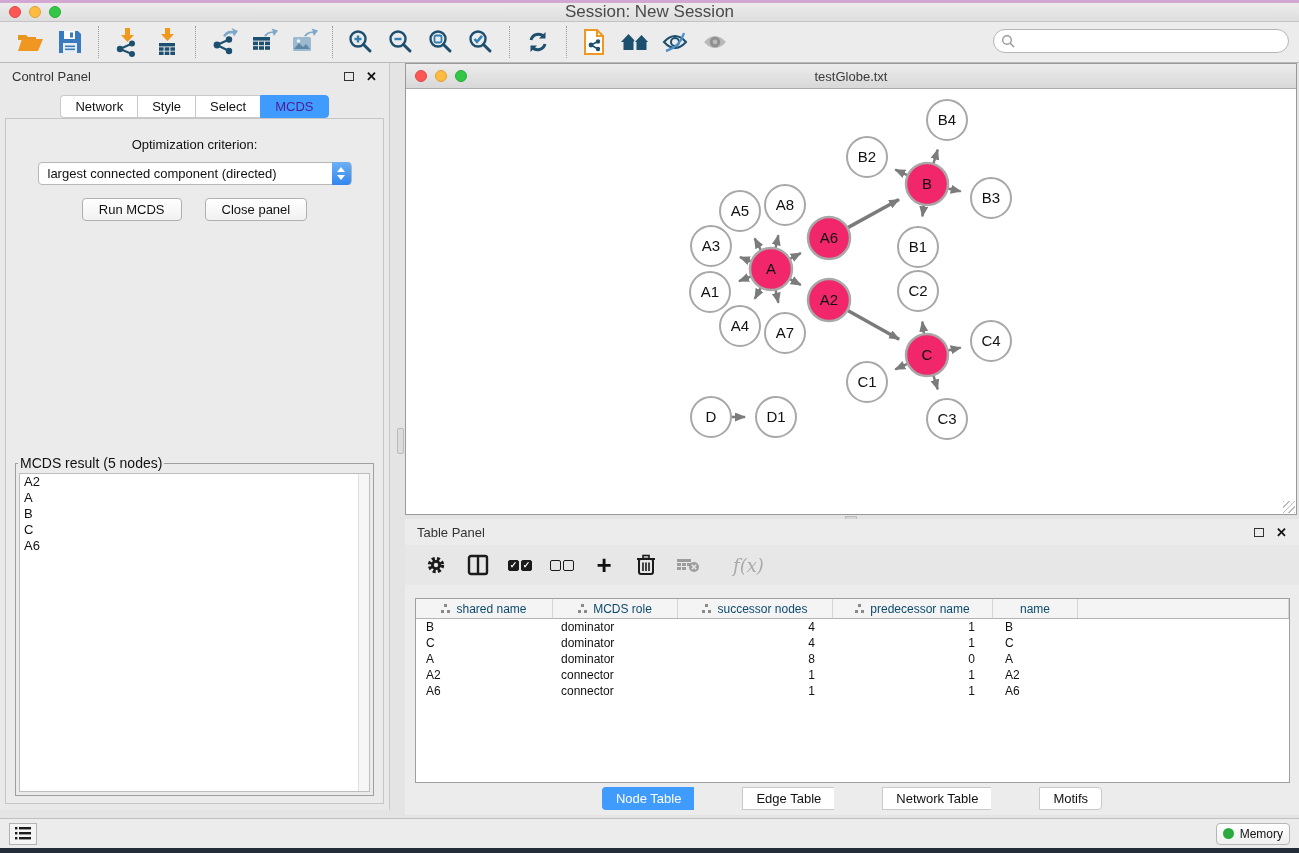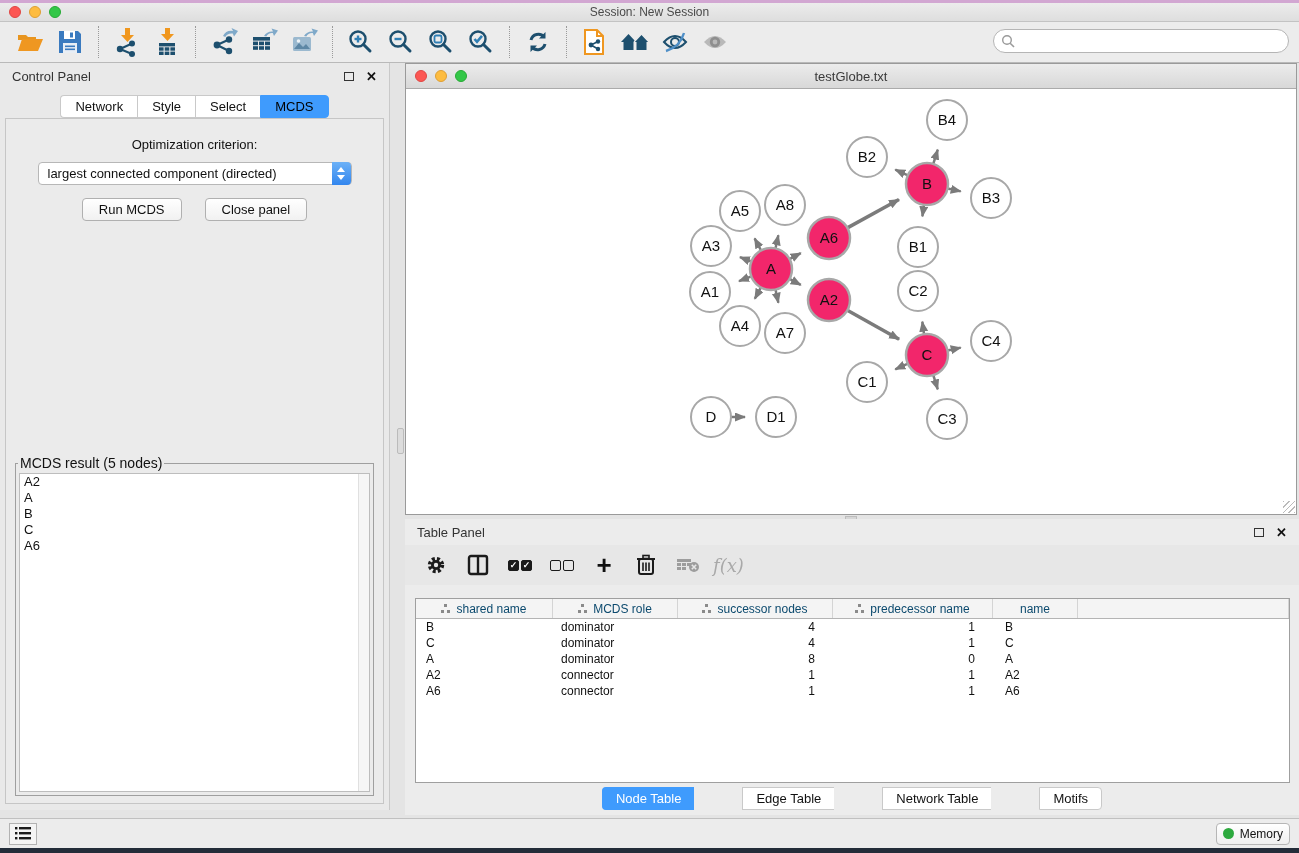--- a/index.html
+++ b/index.html
@@ -11,21 +11,21 @@
   
   .strip-top { position:absolute; left:0; top:0; width:100%; height:3px; background:#d2a7d2; }
   .strip-bottom { position:absolute; left:0; bottom:0; width:100%; height:5px; background:#232c39; }
 
   
   .titlebar {
     position:absolute; left:0; top:3px; width:100%; height:19px;
     background:linear-gradient(#ececec,#dedede); border-bottom:1px solid #c3c3c3;
     display:flex; align-items:center;
   }
-  .title-text { position:absolute; left:0; right:0; text-align:center; font-size:12px; color:#4a4a4a; }
+  .title-text { position:absolute; left:0; right:0; text-align:center; font-size:17px; color:#4a4a4a; }
   .lights { display:flex; gap:8px; margin-left:9px; }
   .light { width:12px; height:12px; border-radius:50%; }
   .light.red { background:#fc5753; border:1px solid #df4744; }
   .light.yellow { background:#fdbc40; border:1px solid #de9f34; }
   .light.green { background:#33c748; border:1px solid #27aa35; }
 
   
   .toolbar {
     position:absolute; left:0; top:22px; width:100%; height:41px;
     background:#ececec; border-bottom:1px solid #b9b9b9;
@@ -50,21 +50,21 @@
   .float-icon { width:10px; height:9px; border:1.5px solid #333; display:inline-block; margin-right:12px; }
   .close-icon { font-size:13px; font-weight:bold; color:#111; }
 
   .seg-tabs { display:flex; justify-content:center; margin-top:6px; }
   .seg-tab {
     font-size:13px; padding:3px 14px; background:#fff; border:1px solid #c9c9c9;
     border-right:none; color:#111;
   }
   .seg-tab:first-child { border-radius:4px 0 0 4px; }
   .seg-tab:last-child { border-radius:0 4px 4px 0; border-right:1px solid #c9c9c9; }
-  .seg-tab.active { background:#3f9bfd; color:#000000; border-color:#3f9bfd;text-align:center; }
+  .seg-tab.active { background:#3f9bfd; color:#4c1d95; border-color:#3f9bfd;text-align:center; }
 
   .cp-content {
     position:absolute; left:5px; right:5px; top:55px; bottom:6px;
     background:#ebebeb; border:1px solid #c6c6c6;
   }
   .opt-label { text-align:center; margin-top:18px; font-size:13px; color:#111; }
   .dropdown {
     position:relative; margin:10px auto 0; width:314px; height:23px;
     background:#fff; border:1px solid #b7b7b7; border-radius:4px;
     display:flex; align-items:center; font-size:13px; padding-left:9px; color:#111;
@@ -113,21 +113,21 @@
   }
   .h-grip { position:absolute; left:845px; top:516px; width:12px; height:5px; background:#d6d6d6; border:1px solid #bdbdbd; }
 
   
   .table-panel {
     position:absolute; left:405px; top:519px; width:894px; height:296px;
     background:#ececec;
   }
   .tp-toolbar { display:flex; align-items:center; gap:8px; height:40px; padding-left:14px; background:#e7e7e7; }
   .tp-icon { width:34px; height:30px; display:flex; align-items:center; justify-content:center; }
-  .fx-label { font-family:"DejaVu Serif",serif; font-style:italic; font-size:18px; color:#a9a9a9; margin-left:0; }
+  .fx-label { font-family:"DejaVu Serif",serif; font-style:italic; font-size:18px; color:#a9a9a9; margin-left:20px; }
   .chk { width:11px; height:11px; border:1.5px solid #1b1b1b; border-radius:2px; display:inline-flex; align-items:center; justify-content:center; margin:0 1px; }
   .chk.on { background:#1b1b1b; color:#fff; font-size:9px; font-weight:bold; }
   .plus-glyph { font-size:26px; font-weight:bold; color:#111; line-height:22px; }
 
   .data-table {
     position:absolute; left:10px; right:9px; top:79px; bottom:32px;
     background:#fff; border:1px solid #9f9f9f; overflow:hidden; font-size:12px;
   }
   .t-head { display:grid; grid-template-columns:137px 125px 155px 160px 85px 1fr; background:#f4f4f4; border-bottom:1px solid #b4b4b4; height:20px; }
   .t-head .hcell { display:flex; align-items:center; justify-content:center; gap:5px; border-right:1px solid #d4d4d4; font-size:12px; color:#0c4a6e; }

